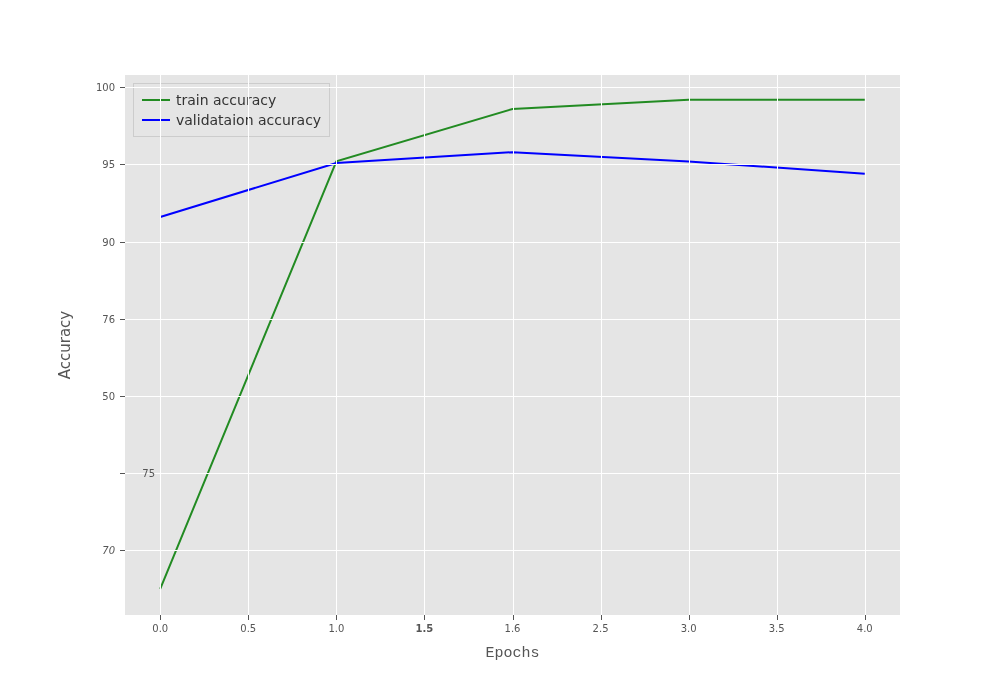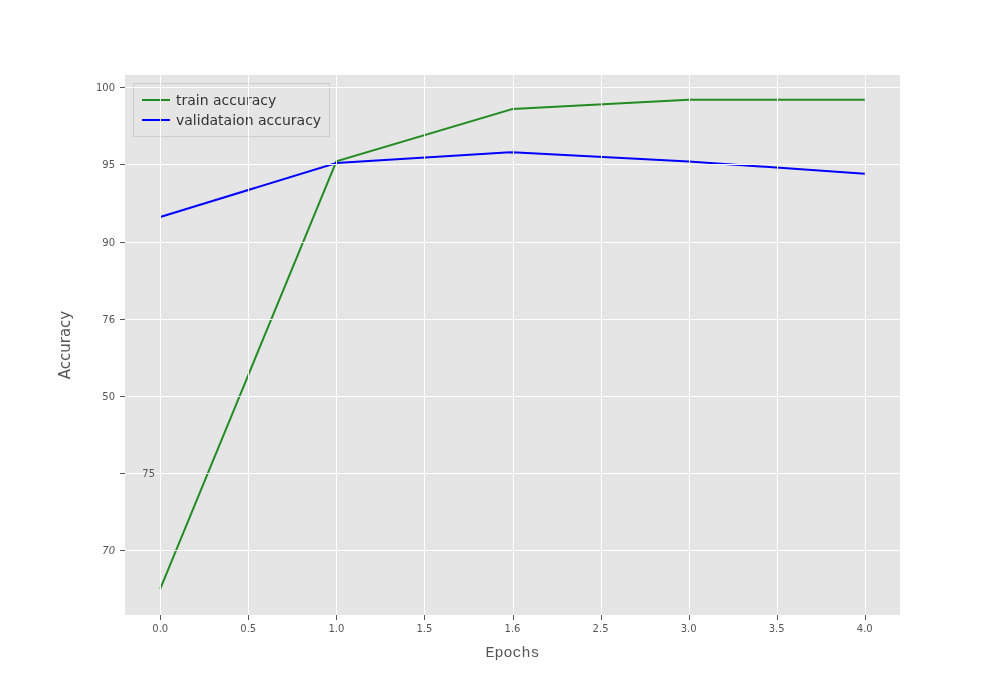--- a/index.html
+++ b/index.html
@@ -110,21 +110,21 @@
     </div>
   <div class="axis-label x" id="xlabel" style="left: 512.5px; top: 645px; font-family: Liberation Mono, monospace;">Epochs</div>
   <div class="axis-label y" id="ylabel" style="left: 65px; top: 345px;">Accuracy</div>
 <div class="tick-mark x" style="left: 160.227px; top: 615px;"></div>
     <div class="tick-label x" style="left: 160.227px; top: 623px;">0.0</div>
     <div class="tick-mark x" style="left: 248.295px; top: 615px;"></div>
     <div class="tick-label x" style="left: 248.295px; top: 623px;">0.5</div>
     <div class="tick-mark x" style="left: 336.364px; top: 615px;"></div>
     <div class="tick-label x" style="left: 336.364px; top: 623px;">1.0</div>
     <div class="tick-mark x" style="left: 424.432px; top: 615px;"></div>
-    <div class="tick-label x" style="left: 424.432px; top: 623px;">1.5</div>
+    <div class="tick-label x" style="left: 424.432px; top: 623px; font-weight: bold;">1.5</div>
     <div class="tick-mark x" style="left: 512.5px; top: 615px;"></div>
     <div class="tick-label x" style="left: 512.5px; top: 623px;">1.6</div>
     <div class="tick-mark x" style="left: 600.568px; top: 615px;"></div>
     <div class="tick-label x" style="left: 600.568px; top: 623px;">2.5</div>
     <div class="tick-mark x" style="left: 688.636px; top: 615px;"></div>
     <div class="tick-label x" style="left: 688.636px; top: 623px; text-align: right;">3.0</div>
     <div class="tick-mark x" style="left: 776.705px; top: 615px;"></div>
     <div class="tick-label x" style="left: 776.705px; top: 623px;">3.5</div>
     <div class="tick-mark x" style="left: 864.773px; top: 615px;"></div>
     <div class="tick-label x" style="left: 864.773px; top: 623px;">4.0</div>

